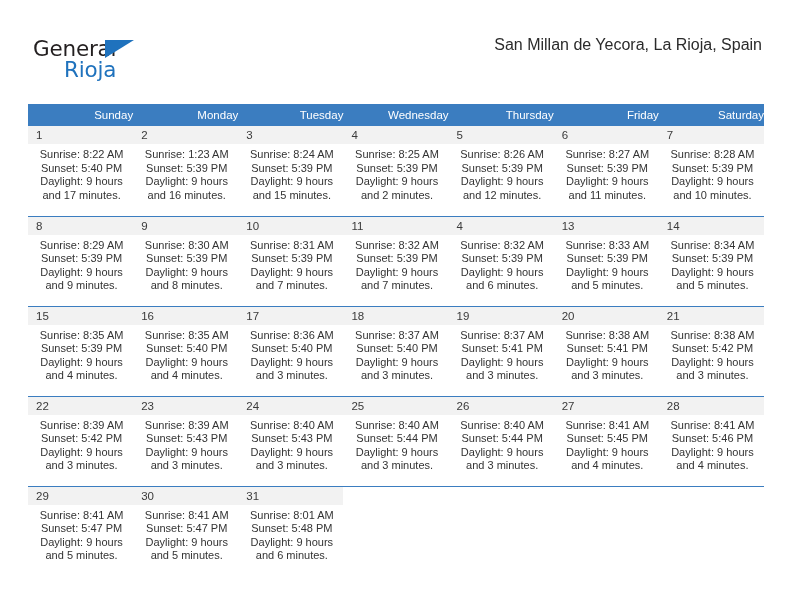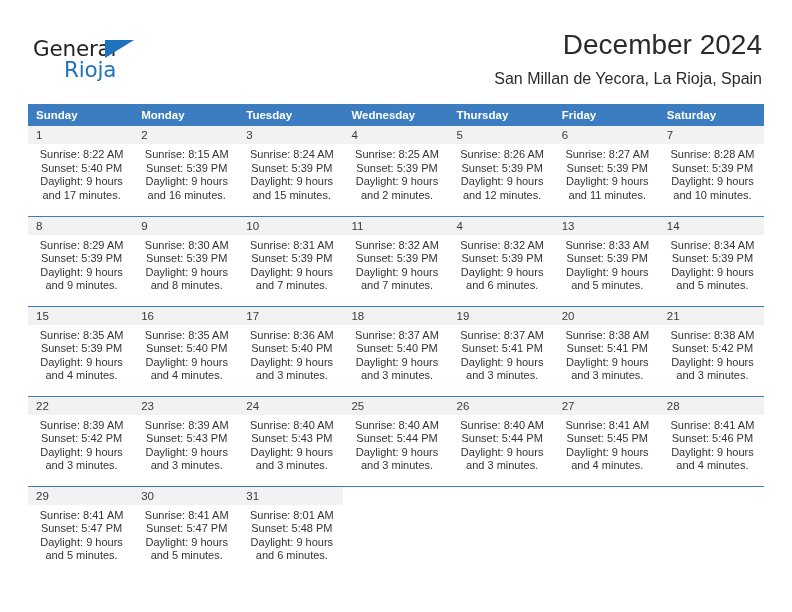--- a/index.html
+++ b/index.html
@@ -94,22 +94,22 @@
     left: 28px;
     top: 104px;
     width: 736px;
     border-collapse: collapse;
     table-layout: fixed;
   }
   .calendar th {
     background: #3b7dc0;
     color: #ffffff;
     font-size: 11.5px;
-    font-weight: 700;
-    text-align: left;
+    font-weight: 400;
+    text-align: right;
     padding: 5px 0 5px 8px;
     height: 18px;
     box-sizing: border-box;
     vertical-align: middle;
   }
   .calendar td {
     vertical-align: top;
     padding: 0;
     border-top: 1px solid #3b7dc0;
     height: 90px;
@@ -148,21 +148,20 @@
 
   <div class="header">
 
     <div class="logo">
       <span class="logo-general">General</span>
       <span class="logo-triangle"></span>
       <span class="logo-blue">Rioja</span>
     </div>
 
     <div class="title-block">
-      <div class="cal-title">December 2024</div>
       <div class="cal-subtitle">San Millan de Yecora, La Rioja, Spain</div>
     </div>
 
   </div>
 
   <table class="calendar">
     <colgroup>
       <col style="width:14.2857%">
         <col style="width:14.2857%">
         <col style="width:14.2857%">
@@ -190,21 +189,21 @@
           <div class="details">
             <div>Sunrise: 8:22 AM</div>
             <div>Sunset: 5:40 PM</div>
             <div>Daylight: 9 hours</div>
             <div>and 17 minutes.</div>
           </div>
         </td>
         <td>
           <div class="daynum">2</div>
           <div class="details">
-            <div>Sunrise: 8:15 AM</div>
+            <div>Sunrise: 1:23 AM</div>
             <div>Sunset: 5:39 PM</div>
             <div>Daylight: 9 hours</div>
             <div>and 16 minutes.</div>
           </div>
         </td>
         <td>
           <div class="daynum">3</div>
           <div class="details">
             <div>Sunrise: 8:24 AM</div>
             <div>Sunset: 5:39 PM</div>

